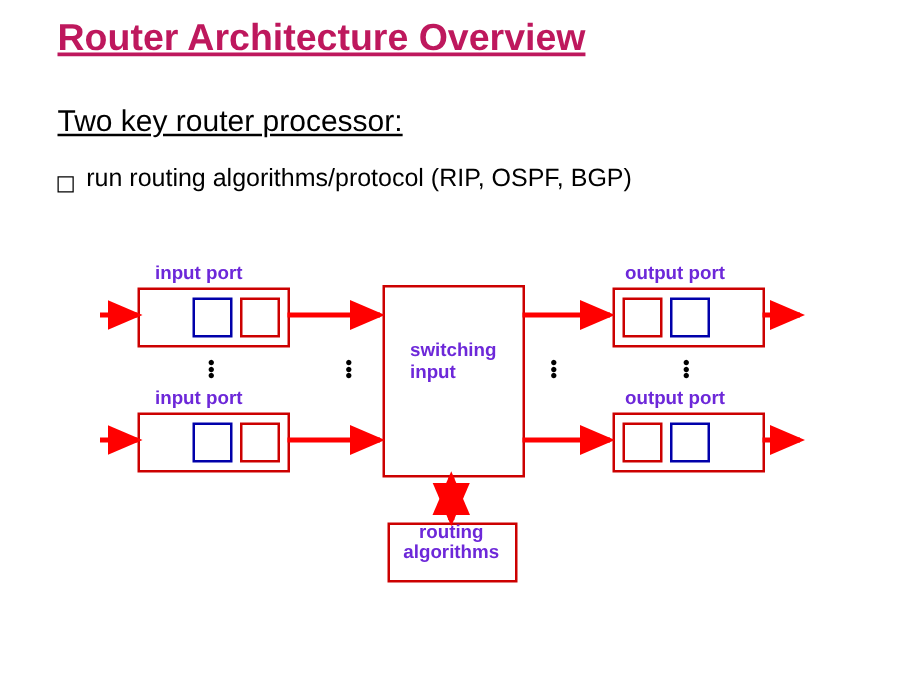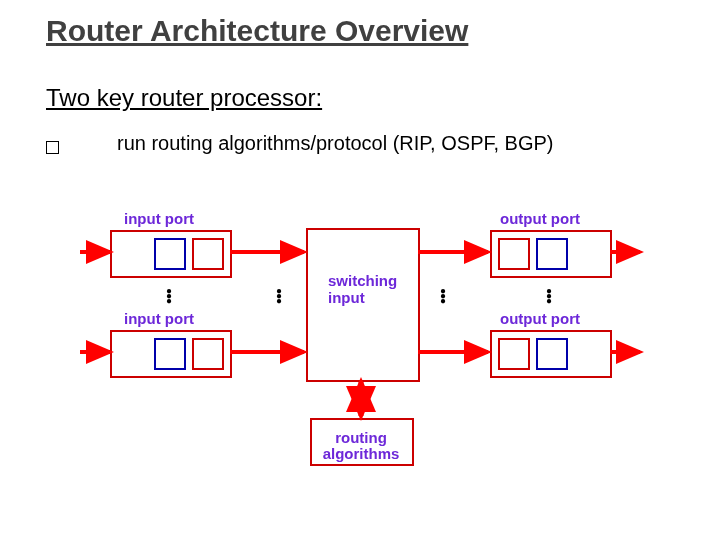--- a/index.html
+++ b/index.html
@@ -13,40 +13,39 @@
     position: relative;
     overflow: hidden;
   }
   .title {
     position: absolute;
     left: 46px;
     top: 14px;
     font-size: 30px;
     text-decoration: underline;
     font-weight: bold;
-    color: #404040;
+    color: #be185d;
   }
   .subtitle {
     position: absolute;
     left: 46px;
     top: 84px;
     font-size: 24px;
     text-decoration: underline;
   }
   .bullets {
     position: absolute;
     left: 46px;
     top: 130px;
     font-size: 20px;
   }
   .bul-row {
     display: flex;
     align-items: center;
     margin-bottom: 4px;
-    gap: 48px;
   }
   .bul-box {
     width: 11px;
     height: 11px;
     border: 1.5px solid #000;
     margin-right: 10px;
     margin-top: 7px;
     flex-shrink: 0;
   }
   .bul-text { line-height: 1.35; }
@@ -120,21 +119,21 @@
     left: 230px;
     top: 208px;
     width: 100px;
     height: 44px;
     border: 2px solid #c00;
     background: #fff;
   }
   .rp-lbl {
     position: absolute;
     left: 240px;
-    top: 220px;
+    top: 208px;
     width: 82px;
     text-align: center;
     line-height: 1.05;
   }
 
   svg.wire {
     position: absolute;
     overflow: visible;
   }
 </style>

